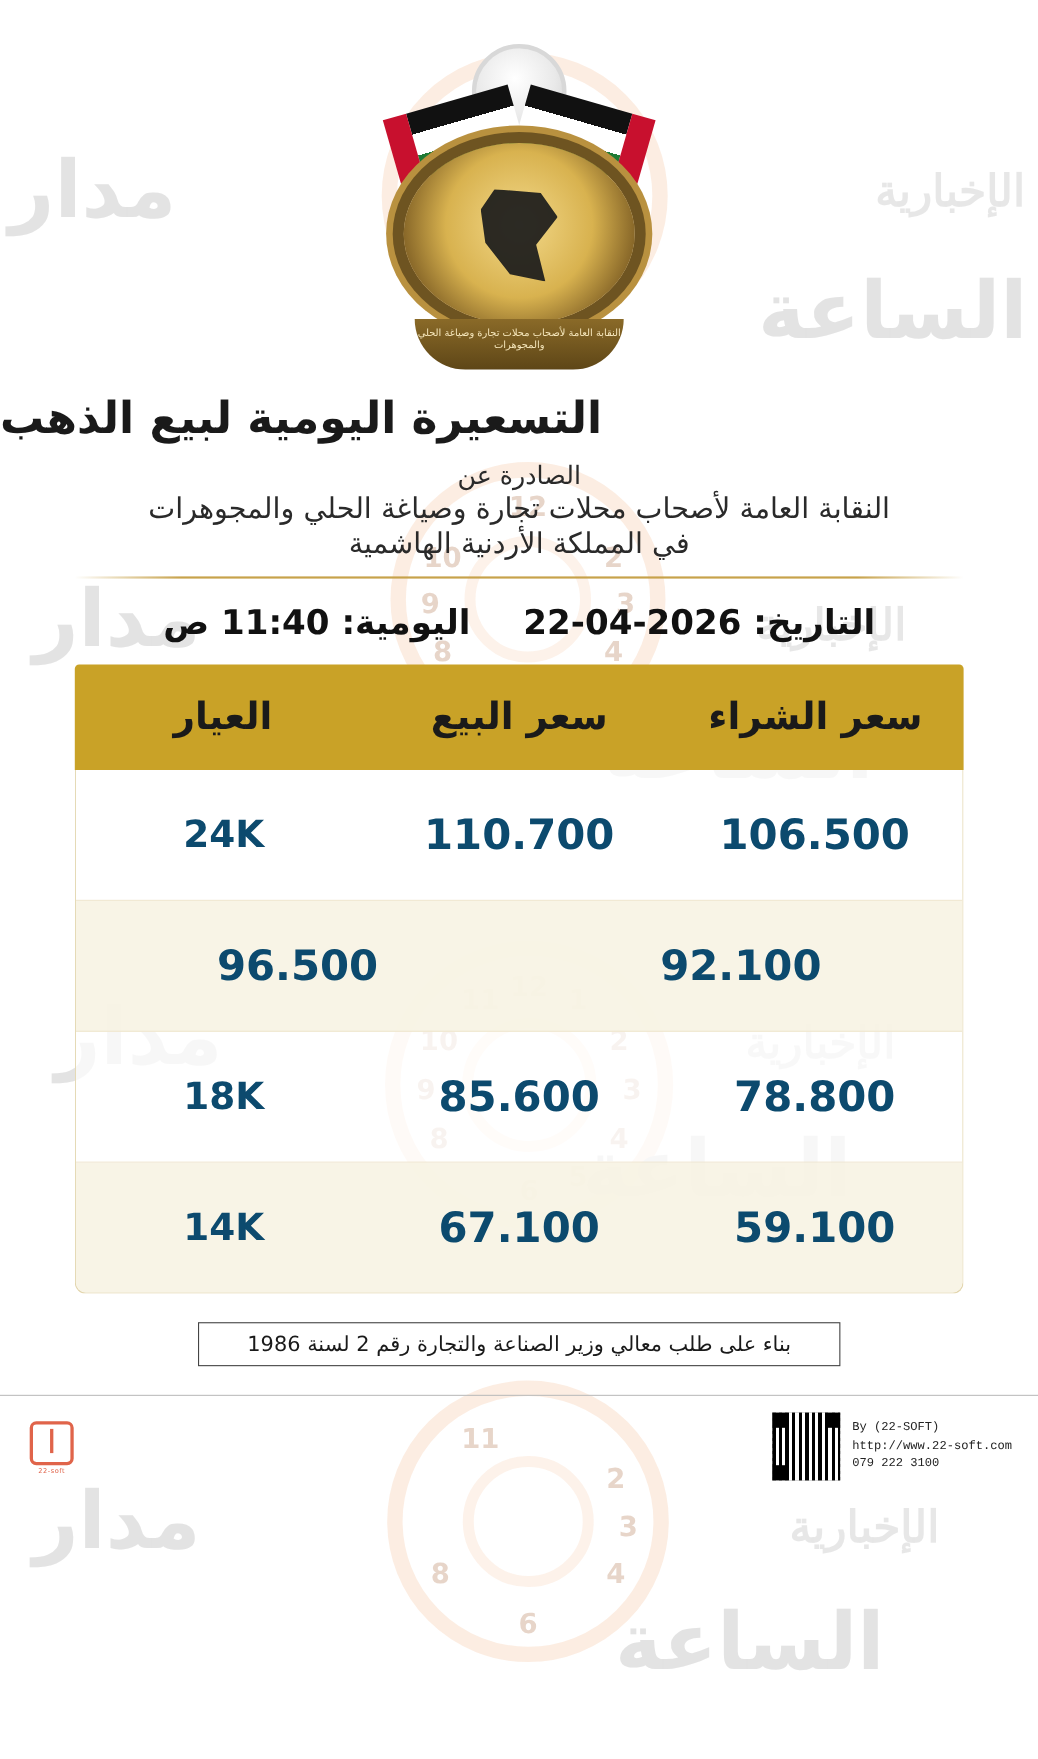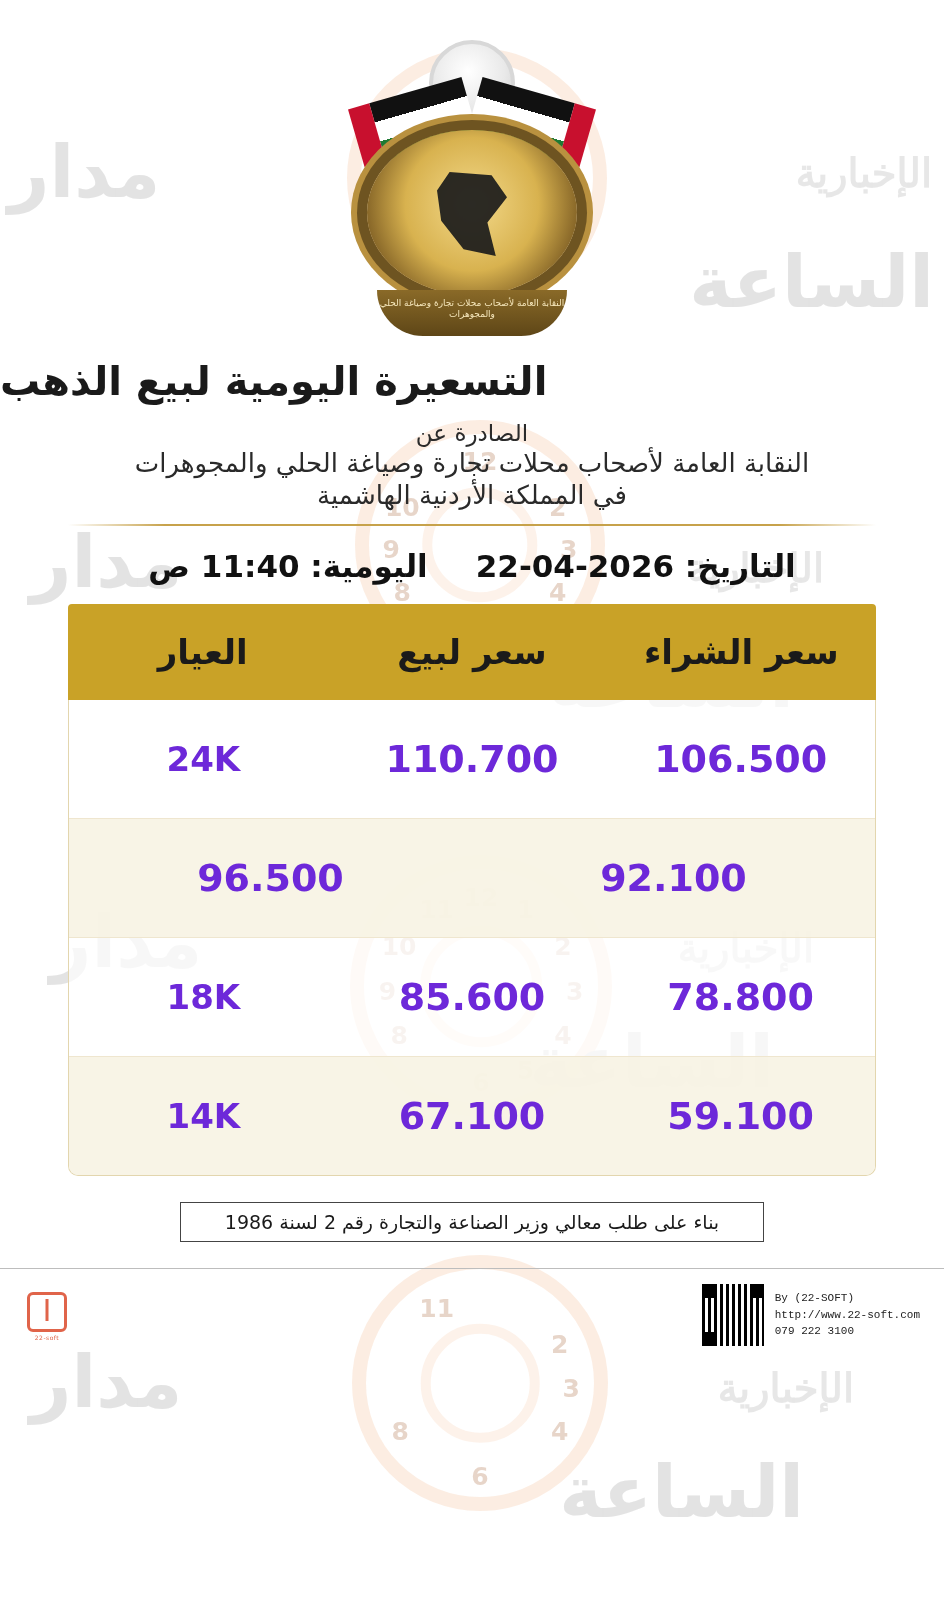--- a/index.html
+++ b/index.html
@@ -201,21 +201,21 @@
     height: 118px;
     border-bottom: 1px solid #efe6cf;
   }
   .t-row:last-child { border-bottom: none; }
   .t-row.alt { background: rgba(247, 242, 226, 0.85); }
   .t-row .cell {
     flex: 1;
     text-align: center;
     font-size: 38px;
     font-weight: 700;
-    color: #6d28d9;
+    color: #0c4a6e;
   }
   .t-row .cell.karat { font-size: 34px; }
 
   .note {
     width: 570px;
     margin: 26px auto 0;
     border: 1px solid #444;
     text-align: center;
     font-size: 19px;
     color: #1a1a1a;
@@ -384,21 +384,21 @@
     </span>
     <span class="seg">
       <span>اليومية:</span>
       <span>11:40 ص</span>
     </span>
   </div>
 
   <div class="table-wrap">
     <div class="t-head">
       <div class="cell">سعر الشراء</div>
-      <div class="cell">سعر لبيع</div>
+      <div class="cell">سعر البيع</div>
       <div class="cell">العيار</div>
     </div>
     <div class="t-body">
       <div class="t-row">
         <div class="cell">106.500</div>
         <div class="cell">110.700</div>
         <div class="cell karat">24K</div>
       </div>
       <div class="t-row alt">
         <div class="cell">92.100</div>

